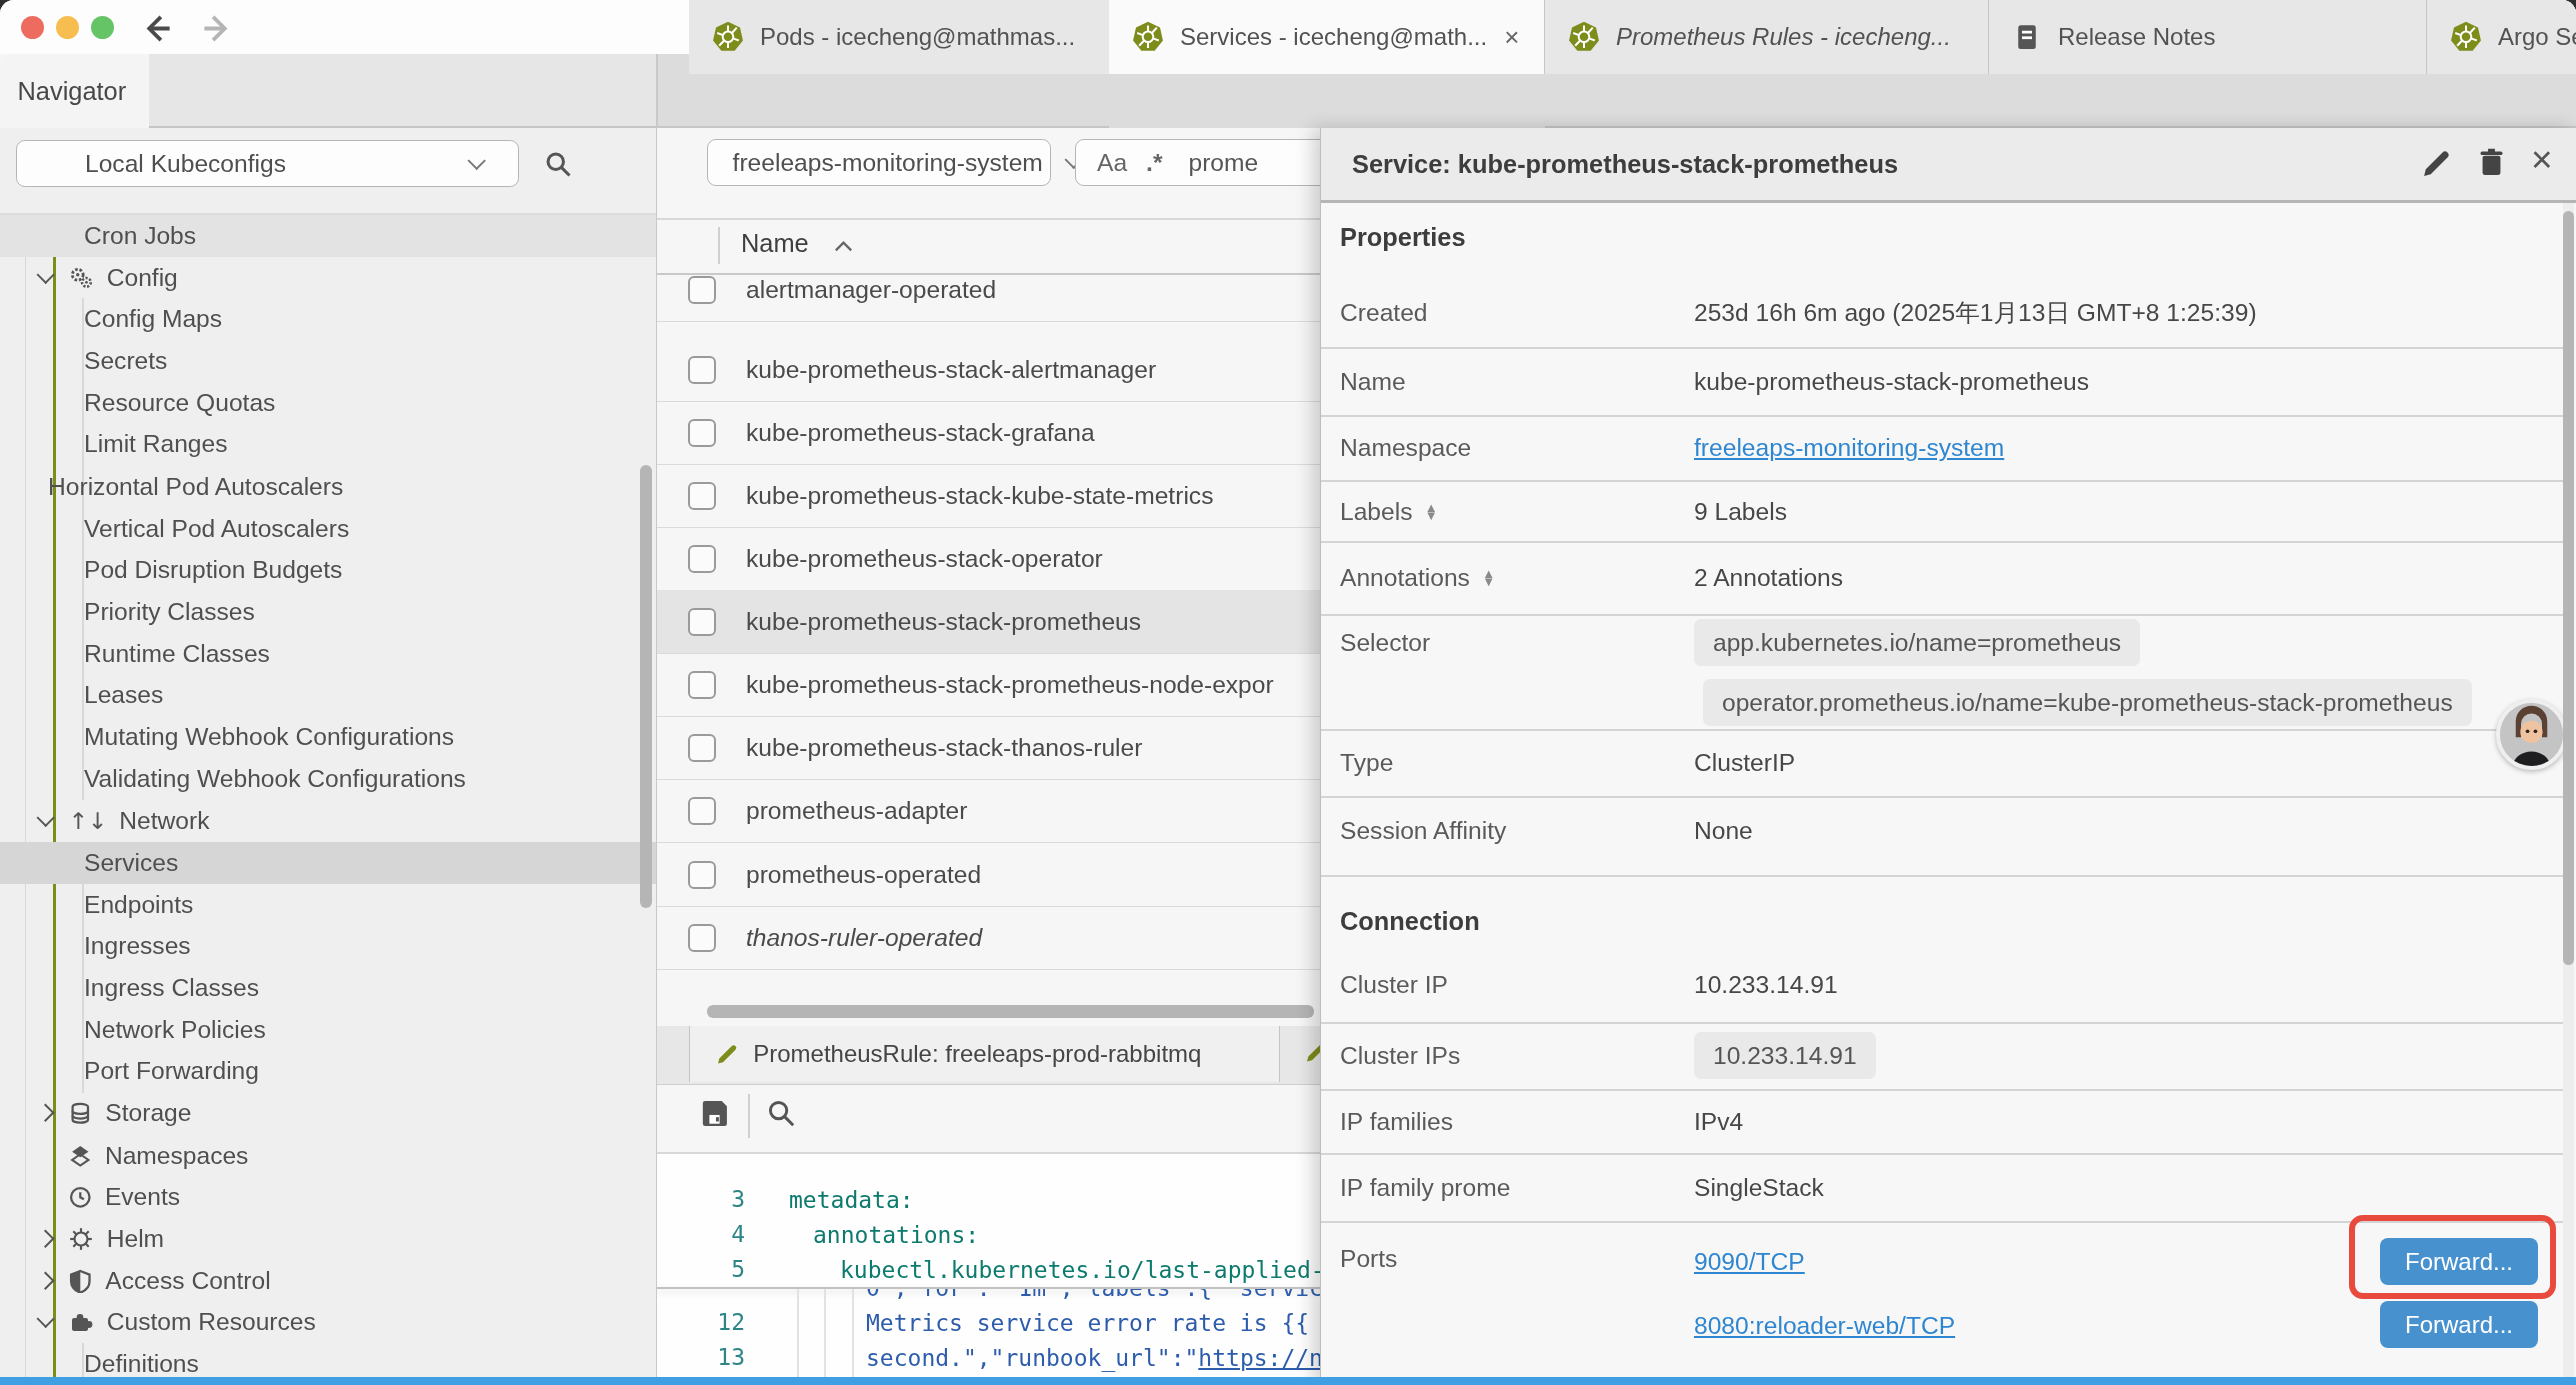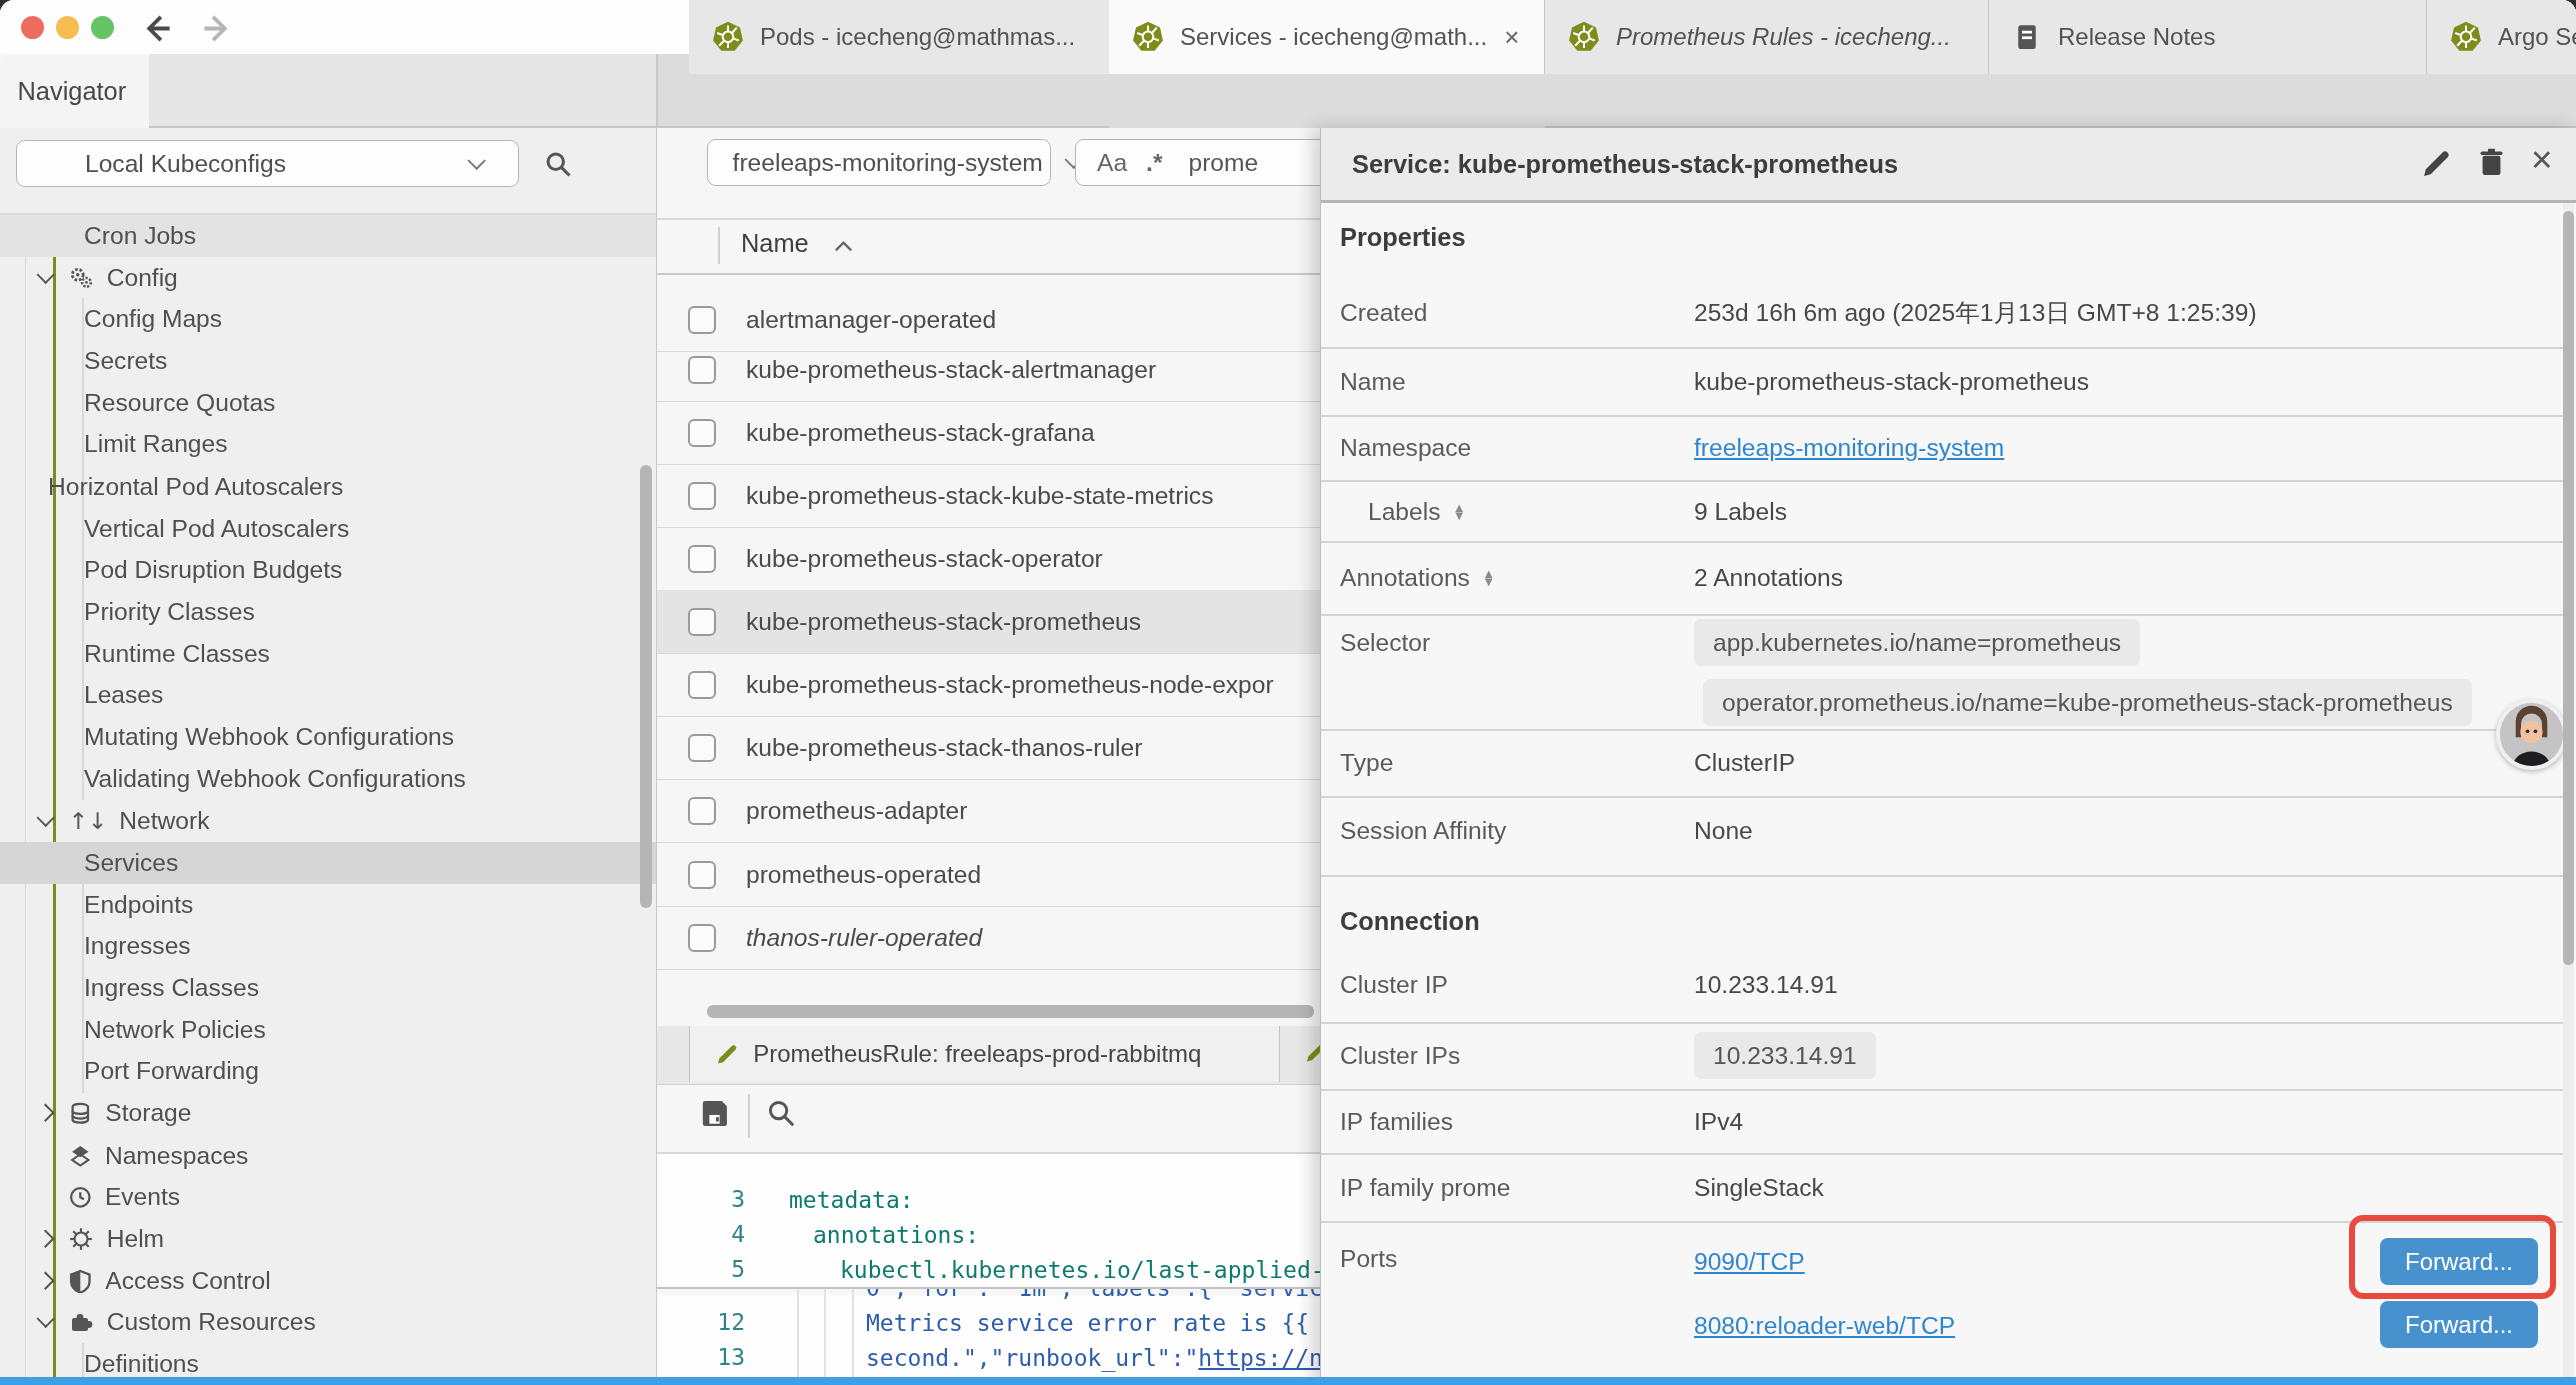--- a/index.html
+++ b/index.html
@@ -333,21 +333,21 @@
 
     <div class="abs" style="left:0;top:90px;width:663px;height:54px;">
       <div class="vline" style="left:61px;top:8.8px;height:37px;background:#d0d0d0;"></div>
       <span class="abs" style="left:84px;top:10.5px;font-size:25.4px;color:#3f3f3f;">Name</span>
       <svg class="abs" style="left:175px;top:19px;" width="23" height="19" viewBox="0 0 24 18">
           <path d="M4 13 L12 5 L20 13" fill="none" stroke="#666" stroke-width="2.4"></path>
         </svg>
     </div>
     <div class="hline" style="left:0;top:145px;width:663px;background:#c9c9c9;"></div>
 
-    <div class="trow" style="top:160px;">
+    <div class="trow" style="top:130px;">
         <span class="cb"></span>
         <span>alertmanager-operated</span>
       </div>
     <div class="trow" style="top:210px;">
         <span class="cb"></span>
         <span>kube-prometheus-stack-alertmanager</span>
       </div>
     <div class="trow" style="top:273px;">
         <span class="cb"></span>
         <span>kube-prometheus-stack-grafana</span>
@@ -458,21 +458,21 @@
     <div class="ddiv" style="top:219px;"></div>
 
     <div class="dlabel" style="top:236px;">Name</div>
     <div class="dvalue" style="top:236px;">kube-prometheus-stack-prometheus</div>
     <div class="ddiv" style="top:287px;"></div>
 
     <div class="dlabel" style="top:302px;">Namespace</div>
     <div class="dvalue link" style="top:302px;">freeleaps-monitoring-system</div>
     <div class="ddiv" style="top:352px;"></div>
 
-    <div class="dlabel" style="top:366px;margin-left:28px;">
+    <div class="dlabel" style="top:366px;">
         <span>Labels</span>
         <span class="sortmini">
           <span>▲</span>
           <span>▼</span>
         </span>
       </div>
     <div class="dvalue" style="top:366px;">9 Labels</div>
     <div class="ddiv" style="top:413px;"></div>
 
     <div class="dlabel" style="top:432px;">

